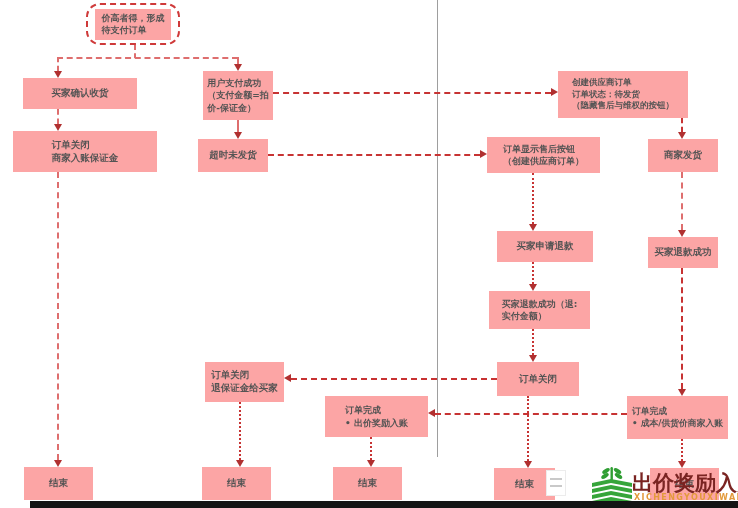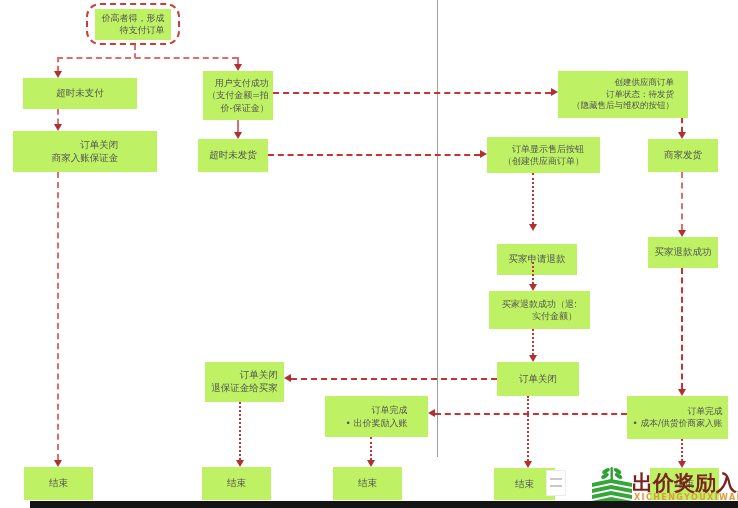--- a/index.html
+++ b/index.html
@@ -3,23 +3,23 @@
 <meta charset="utf-8">
 <style>
   html,body { margin:0; padding:0; background:#ffffff; }
   body { font-family:"DejaVu Sans","Liberation Sans",sans-serif; }
   .canvas { position:relative; width:738px; height:508px; background:#fff; overflow:hidden; }
 
   .divider { position:absolute; left:437px; top:0; width:1px; height:457px; background:#9e9e9e; }
   .bottombar { position:absolute; left:30px; top:501px; width:708px; height:7px; background:#141414; }
 
   .node {
-    position:absolute; background:#bef264; color:#545454;
+    position:absolute; background:#fca5a5; color:#545454;
     font-size:9.5px; line-height:1.35; display:flex; align-items:center; justify-content:center;
-    text-align:right; white-space:pre-line; padding:2px; box-sizing:border-box;
+    text-align:left; white-space:pre-line; padding:2px; box-sizing:border-box;font-weight:bold;
   }
   .fs9  { font-size:9px; }
   .fs85 { font-size:8.5px; }
 
   .start-outline {
     position:absolute; left:86px; top:3px; width:94px; height:42px;
     border:2px dashed #cf3a3a; border-radius:14px;
     display:flex; align-items:center; justify-content:center; box-sizing:border-box;
   }
   .start-outline .node { position:static; width:76px; height:31px; font-size:9px; }
@@ -51,40 +51,40 @@
 
 <div class="canvas">
 
   <div class="divider"></div>
 
   <div class="start-outline">
     <div class="node">价高者得，形成
 待支付订单</div>
   </div>
 
-  <div class="node" style="left:23px;top:78px;width:114px;height:31px">超时未支付</div>
+  <div class="node" style="left:23px;top:78px;width:114px;height:31px">买家确认收货</div>
   <div class="node" style="left:13px;top:131px;width:144px;height:41px">订单关闭
 商家入账保证金</div>
   <div class="node" style="left:24px;top:467px;width:69px;height:33px">结束</div>
 
   <div class="node" style="left:198px;top:139px;width:70px;height:33px">超时未发货</div>
   <div class="node fs9" style="left:203px;top:71px;width:70px;height:49px">用户支付成功
 （支付金额=拍
 价-保证金）</div>
   <div class="node" style="left:205px;top:362px;width:79px;height:40px">订单关闭
 退保证金给买家</div>
   <div class="node" style="left:202px;top:467px;width:69px;height:33px">结束</div>
 
   <div class="node fs9" style="left:325px;top:396px;width:103px;height:41px">订单完成
 •  出价奖励入账</div>
   <div class="node" style="left:333px;top:467px;width:69px;height:33px">结束</div>
 
   <div class="node fs9" style="left:487px;top:137px;width:113px;height:36px">订单显示售后按钮
 （创建供应商订单）</div>
-  <div class="node" style="left:497px;top:244px;width:80px;height:31px">买家申请退款</div>
+  <div class="node" style="left:497px;top:231px;width:96px;height:31px">买家申请退款</div>
   <div class="node fs9" style="left:489px;top:291px;width:101px;height:38px">买家退款成功（退:
 实付金额）</div>
   <div class="node" style="left:497px;top:362px;width:82px;height:34px">订单关闭</div>
   <div class="node" style="left:494px;top:468px;width:61px;height:32px">结束</div>
 
   <div class="node" style="left:648px;top:139px;width:70px;height:33px">商家发货</div>
   <div class="node fs85" style="left:558px;top:71px;width:130px;height:47px">创建供应商订单
 订单状态：待发货
 （隐藏售后与维权的按钮）</div>
   <div class="node" style="left:648px;top:237px;width:70px;height:31px">买家退款成功</div>

